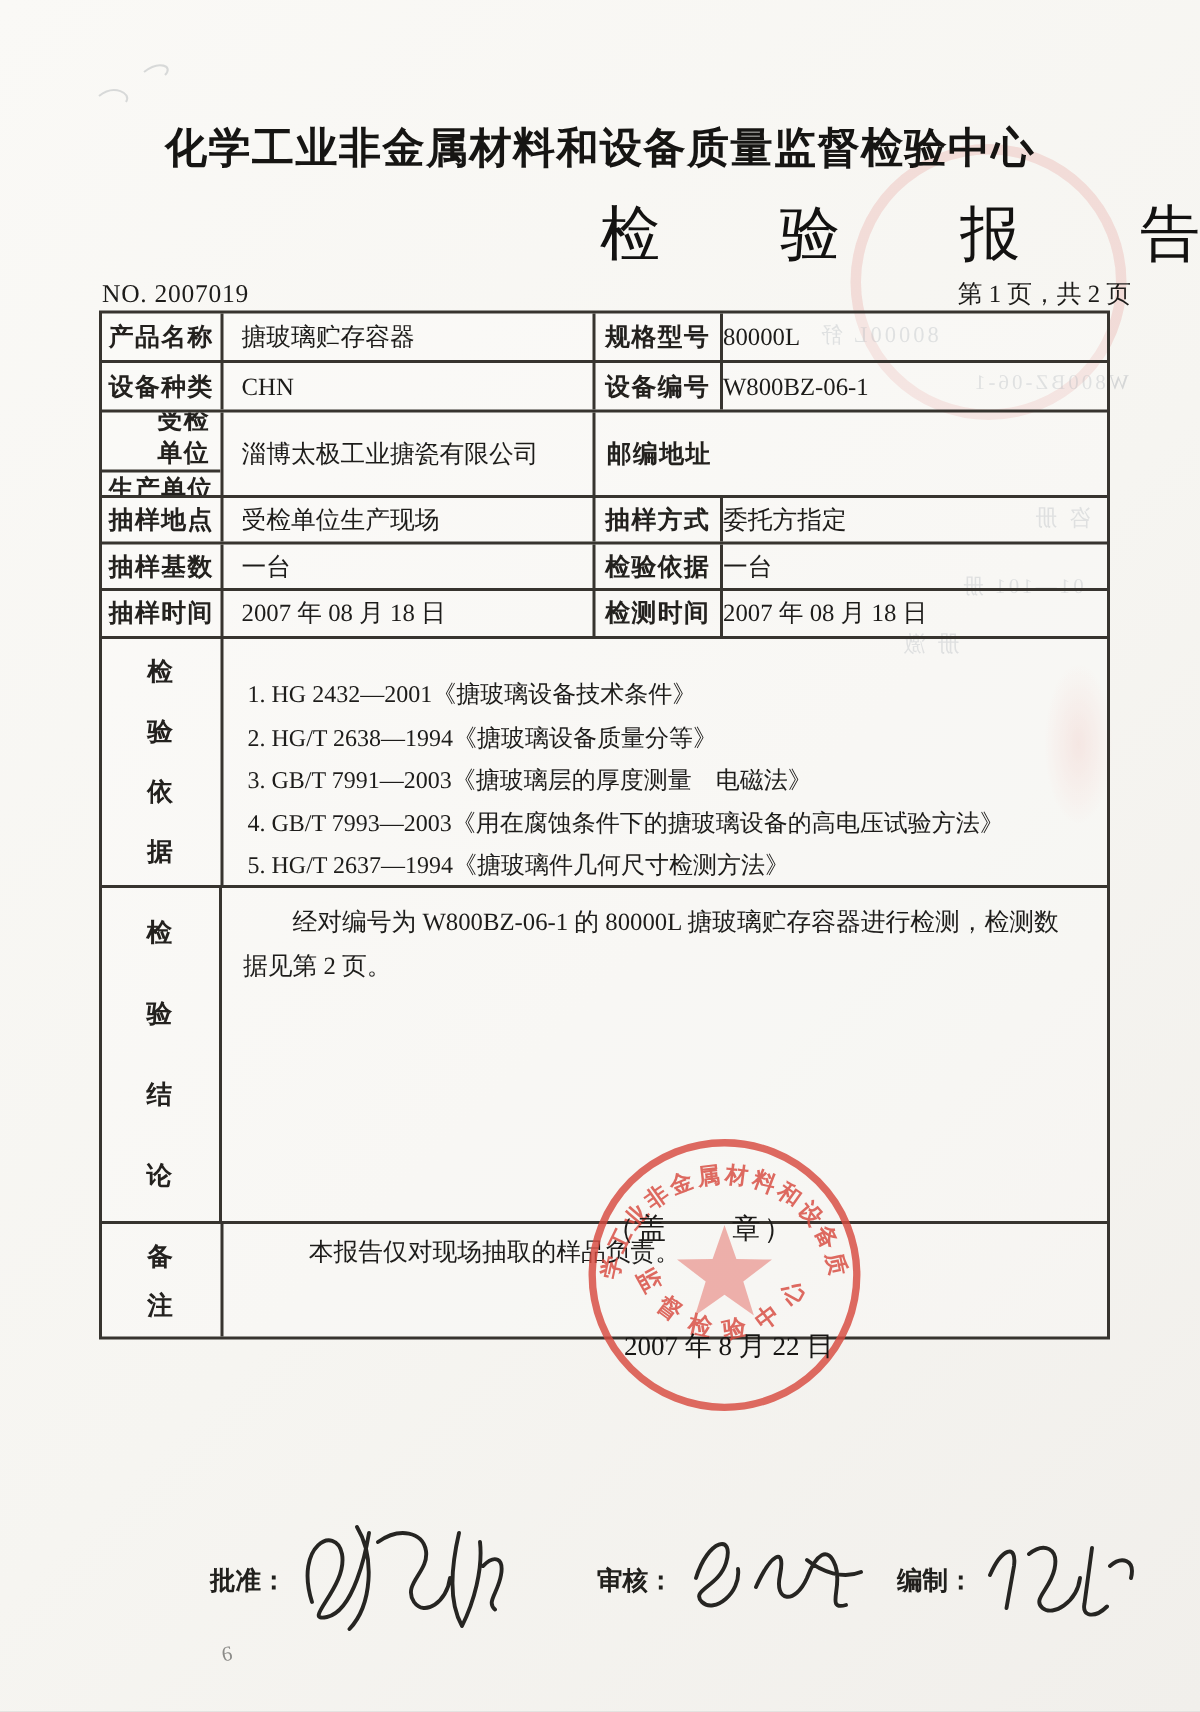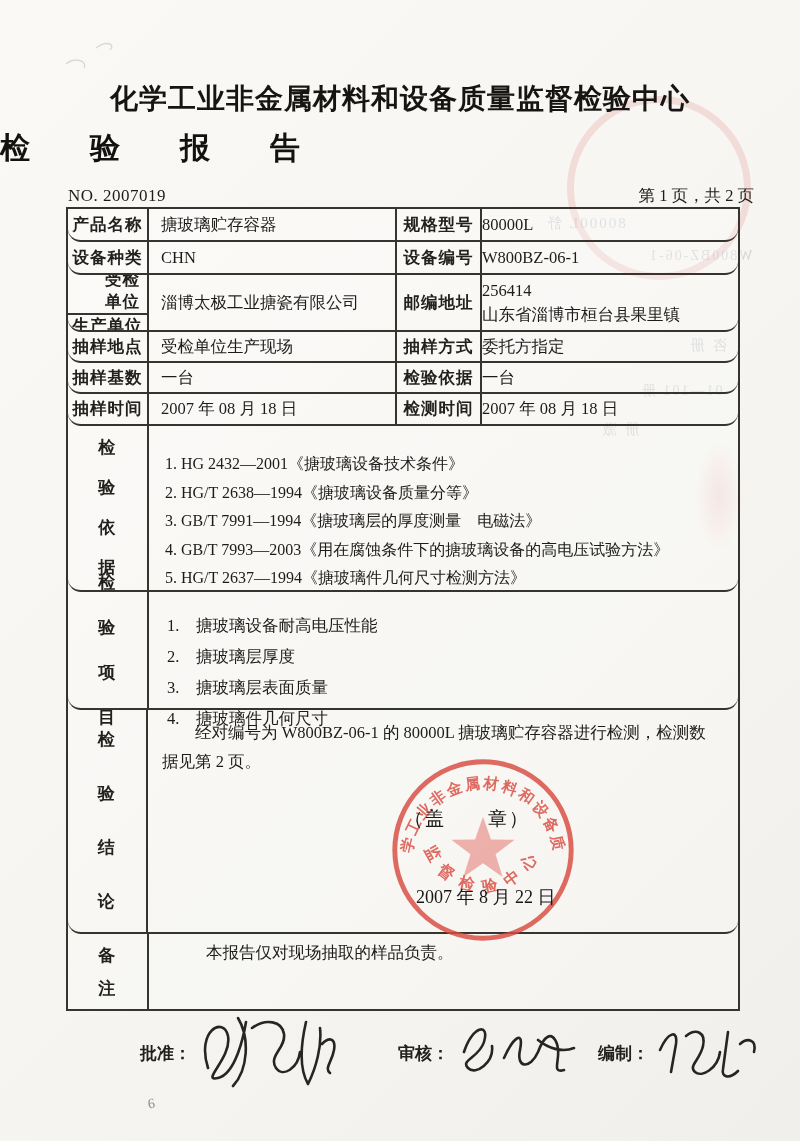--- a/index.html
+++ b/index.html
@@ -10,33 +10,33 @@
     font-family:"Liberation Serif","DejaVu Serif",serif;
     color:#1d1c1a; overflow:hidden;
   }
   
   .center-name {
     position:absolute; top:80px; left:0; width:100%; text-align:center;
     font-family:"Liberation Sans","DejaVu Sans",sans-serif;
     font-size:28px; font-weight:700; letter-spacing:1px; color:#161513;
   }
   .report-title {
-    position:absolute; top:128px; left:0; width:100%; text-align:left;
+    position:absolute; top:128px; left:0; width:100%; text-align:right;
     font-family:"Liberation Sans","DejaVu Sans",sans-serif;
-    font-size:30px; font-weight:700; color:#131211;
+    font-size:40px; font-weight:400; color:#131211;
   }
   .report-no { position:absolute; top:186px; left:68px; font-size:17px; letter-spacing:.5px; }
   .page-indicator { position:absolute; top:185px; right:46px; font-size:16.5px; }
 
   
   .tbl {
     position:absolute; left:66px; top:207px; width:674px;
     border:2px solid #37342f; background:rgba(255,255,255,.25);
   }
-  .trow { display:flex; width:100%; border-bottom:2px solid #37342f;border-radius:13px; }
+  .trow { display:flex; width:100%; border-bottom:2px solid #37342f; }
   .trow:last-child { border-bottom:none; }
   .cell { border-right:2px solid #37342f; display:flex; align-items:center; overflow:hidden; }
   .cell:last-child { border-right:none; }
   .c1 { width:81px; justify-content:center; }
   .c2 { width:248px; padding-left:12px; }
   .c3 { width:85px; justify-content:center; }
   .c4 { flex:1; padding-left:0; }
   .lbl { font-size:16.5px; font-weight:600; letter-spacing:1px; color:#23211e; }
   .val { font-size:16.5px; color:#1d1c1a; }
   .h33 { height:33px; } .h57 { height:57px; } .h31 { height:31px; } .h32 { height:32px; }
@@ -113,24 +113,20 @@
       <div class="cell c4 val">W800BZ-06-1</div>
     </div>
 
     <div class="trow h57">
       <div class="cell c1 split">
         <div class="lbl">受检单位</div>
         <div class="lbl">生产单位</div>
       </div>
       <div class="cell c2 val">淄博太极工业搪瓷有限公司</div>
       <div class="cell c3 lbl">邮编地址</div>
-      <div class="cell c4 val addr">
-        <div>256414</div>
-        <div>山东省淄博市桓台县果里镇</div>
-      </div>
     </div>
 
     <div class="trow h31">
       <div class="cell c1 lbl">抽样地点</div>
       <div class="cell c2 val">受检单位生产现场</div>
       <div class="cell c3 lbl">抽样方式</div>
       <div class="cell c4 val">委托方指定</div>
     </div>
 
     <div class="trow h31">
@@ -147,37 +143,26 @@
       <div class="cell c4 val">2007 年 08 月 18 日</div>
     </div>
 
     <div class="trow h166">
       <div class="sec-label">
         <div class="vlabel lh40">检验依据</div>
       </div>
       <div class="sec-body basis-list">
         <div>1. HG 2432—2001《搪玻璃设备技术条件》</div>
         <div>2. HG/T 2638—1994《搪玻璃设备质量分等》</div>
-        <div>3. GB/T 7991—1994《搪玻璃层的厚度测量　电磁法》</div>
+        <div>3. GB/T 7991—2003《搪玻璃层的厚度测量　电磁法》</div>
         <div>4. GB/T 7993—2003《用在腐蚀条件下的搪玻璃设备的高电压试验方法》</div>
         <div>5. HG/T 2637—1994《搪玻璃件几何尺寸检测方法》</div>
       </div>
     </div>
 
-    <div class="trow h118">
-      <div class="sec-label">
-        <div class="vlabel lh45">检验项目</div>
-      </div>
-      <div class="sec-body items-list">
-        <div>1.　搪玻璃设备耐高电压性能</div>
-        <div>2.　搪玻璃层厚度</div>
-        <div>3.　搪玻璃层表面质量</div>
-        <div>4.　搪玻璃件几何尺寸</div>
-      </div>
-    </div>
 
     <div class="trow h224">
       <div class="sec-label">
         <div class="vlabel lh54">检验结论</div>
       </div>
       <div class="sec-body">
         <div class="conclusion-text">经对编号为 W800BZ-06-1 的 80000L 搪玻璃贮存容器进行检测，检测数据见第 2 页。</div>
       </div>
     </div>
 

